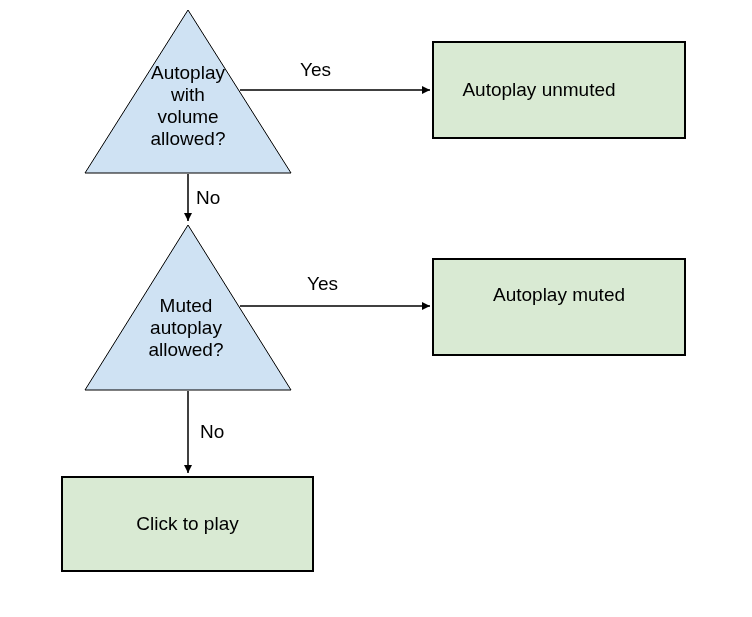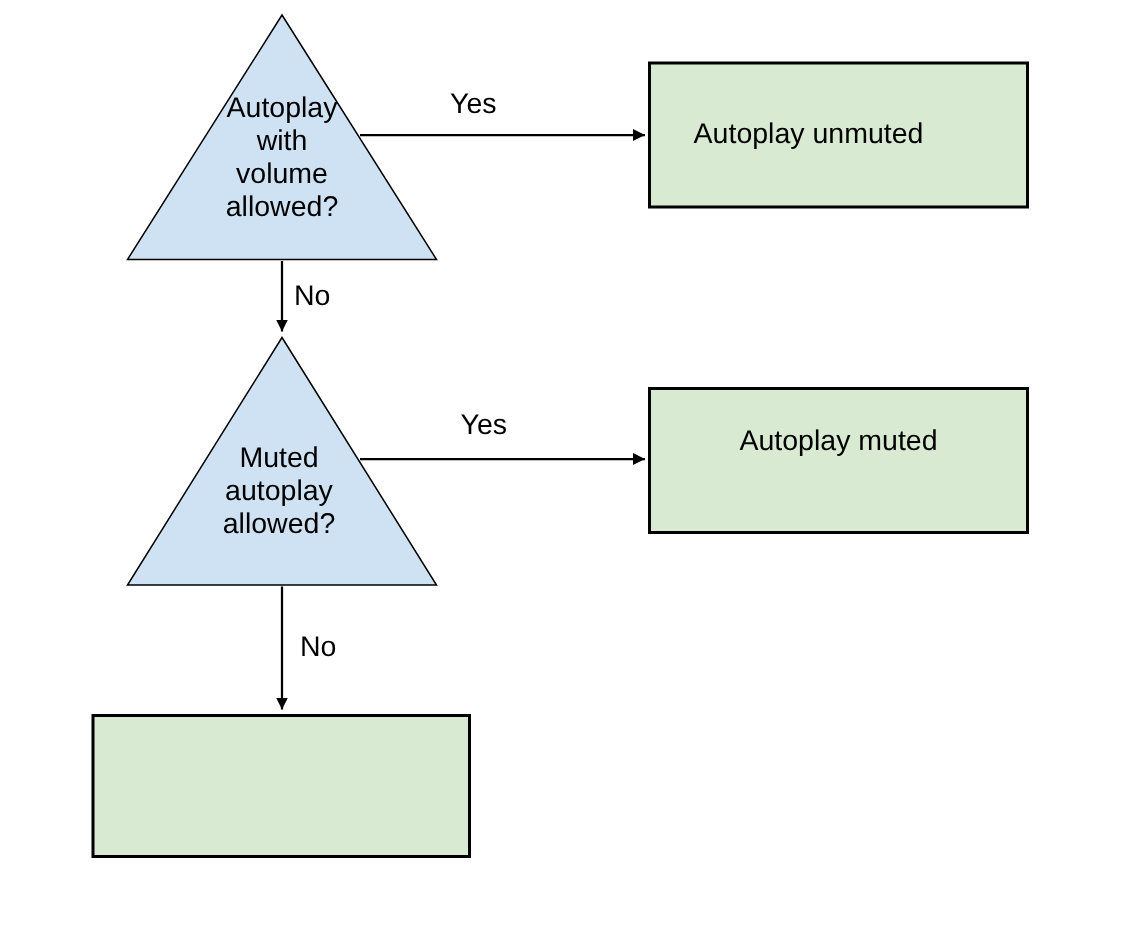--- a/index.html
+++ b/index.html
@@ -74,20 +74,21 @@
 allowed?</div>
 
   <div class="overlay decision-text" style="left:116px; top:295px;">Muted
 autoplay
 allowed?</div>
 
   <div class="overlay outcome-label" style="left:433px; top:42px; width:212px; height:96px;">Autoplay unmuted</div>
 
   <div class="overlay outcome-label" style="left:433px; top:259px; width:252px; height:71px;">Autoplay muted</div>
 
+  <div class="overlay outcome-label" style="left:62px; top:477px; width:251px; height:94px;">Click to play</div>
 
   <div class="overlay edge-label" style="left:300px; top:59px;">Yes</div>
 
   <div class="overlay edge-label" style="left:196px; top:187px; text-align:left;">No</div>
 
   <div class="overlay edge-label" style="left:307px; top:273px;">Yes</div>
 
   <div class="overlay edge-label" style="left:200px; top:421px; text-align:left;">No</div>
 
 </div>

